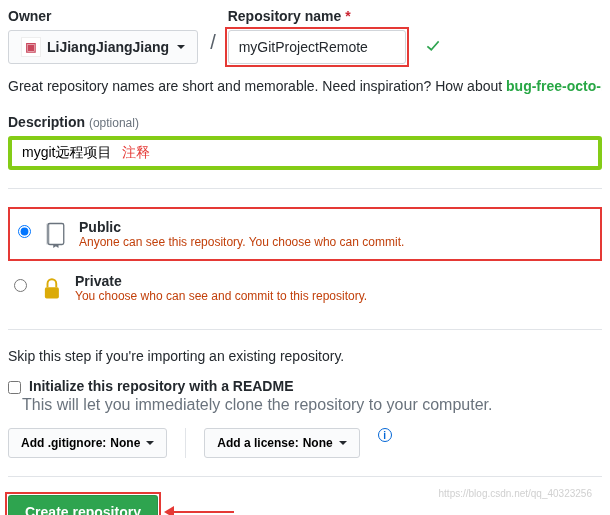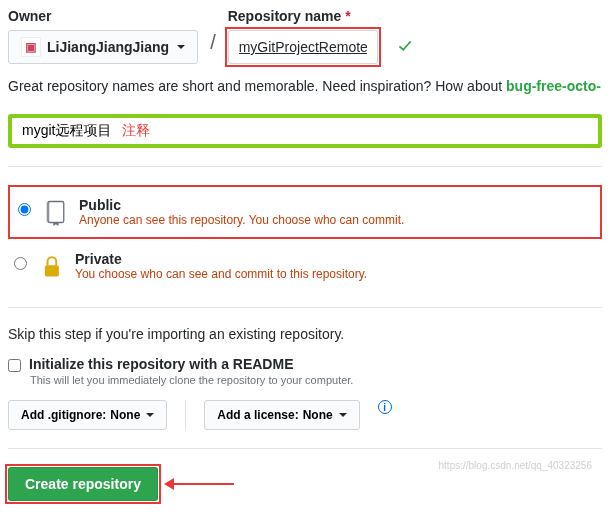--- a/index.html
+++ b/index.html
@@ -32,21 +32,21 @@
   .repo-name-col { position: relative; }
   .text-input {
     border: 1px solid #d1d5da;
     border-radius: 3px;
     padding: 6px 10px;
     font-size: 14px;
     color: #24292e;
     height: 34px;
     background: #fff;
   }
-  .repo-name-input { width: 150px; text-decoration: underline; }
+  .repo-name-input { width: 178px; }
   .red-box { outline: 2px solid #e53935; outline-offset: 1px; }
   .check-wrapper { display: flex; align-items: center; height: 34px; padding-left: 10px; }
   .asterisk { color: #cb2431; }
   .help-text { margin-top: 14px; color: #24292e; font-size: 14px; overflow: hidden; white-space: nowrap; }
   .help-link { color: #28a745; font-weight: 600; }
   .section { margin-top: 20px; }
   .muted { color: #6a737d; font-weight: 400; font-size: 12px; }
   .desc-row {
     display: flex; align-items: center;
     border: 4px solid #84cc16;
@@ -60,21 +60,21 @@
   .hr { border: none; border-top: 1px solid #e1e4e8; margin: 18px 0; }
   .radio-row { display: flex; align-items: flex-start; padding: 8px 6px; gap: 10px; }
   .radio-row input[type=radio] { margin-top: 6px; }
   .radio-title { font-weight: 600; }
   .radio-desc { color: #c2410c; font-size: 12px; }
   .red-box-big { border: 2px solid #e53935; padding: 2px; margin-bottom: 4px; }
   .repo-icon { width: 28px; height: 30px; flex: 0 0 auto; }
   .skip-text { margin-top: 6px; font-size: 14px; }
   .check-row { display: flex; align-items: flex-end; gap: 8px; margin-top: 14px; }
   .check-row input { margin-top: 3px; }
-  .small-note { color: #6a737d; font-size: 11px; margin-left: 22px; margin-top: 2px; }
+  .small-note { color: #6a737d; font-size: 16px; margin-left: 14px; margin-top: 2px; }
   .btn-row { display: flex; align-items: flex-start; gap: 18px; margin-top: 14px; }
   .sel-btn {
     background: #fafbfc; border: 1px solid #d1d5da; border-radius: 3px;
     padding: 6px 12px; font-size: 12px; font-weight: 600;
     display: flex; align-items: center; gap: 4px; height: 30px; cursor: pointer;
   }
   .info-icon { width: 14px; height: 14px; border: 1.5px solid #0366d6; border-radius: 50%; color: #0366d6; font-size: 10px; display: flex; align-items: center; justify-content: center; font-weight: bold; }
   .divider-v { width: 1px; height: 30px; background: #e1e4e8; }
   .create-btn {
     background: #2ea44f; color: #fff; border: 1px solid rgba(27,31,35,0.15);
@@ -115,20 +115,23 @@
       <path fill="#2ea44f" d="M13.5 3.5l-7 8-4-3.5 1-1.2 3 2.5 6-6.8z"></path>
     </svg>
   </div>
 </div>
 
 <div class="help-text">
   <span>Great repository names are short and memorable. Need inspiration? How about </span><span class="help-link">bug-free-octo-in</span>
 </div>
 
 <div class="section">
+  <label class="field-label">
+    <span>Description</span> <span class="muted">(optional)</span>
+  </label>
   <div class="desc-row">
     <input class="desc-input" value="mygit远程项目" style="">
     <span class="annotation">注释</span>
   </div>
 </div>
 
 <hr class="hr">
 
 <div class="red-box-big">
   <label class="radio-row">

